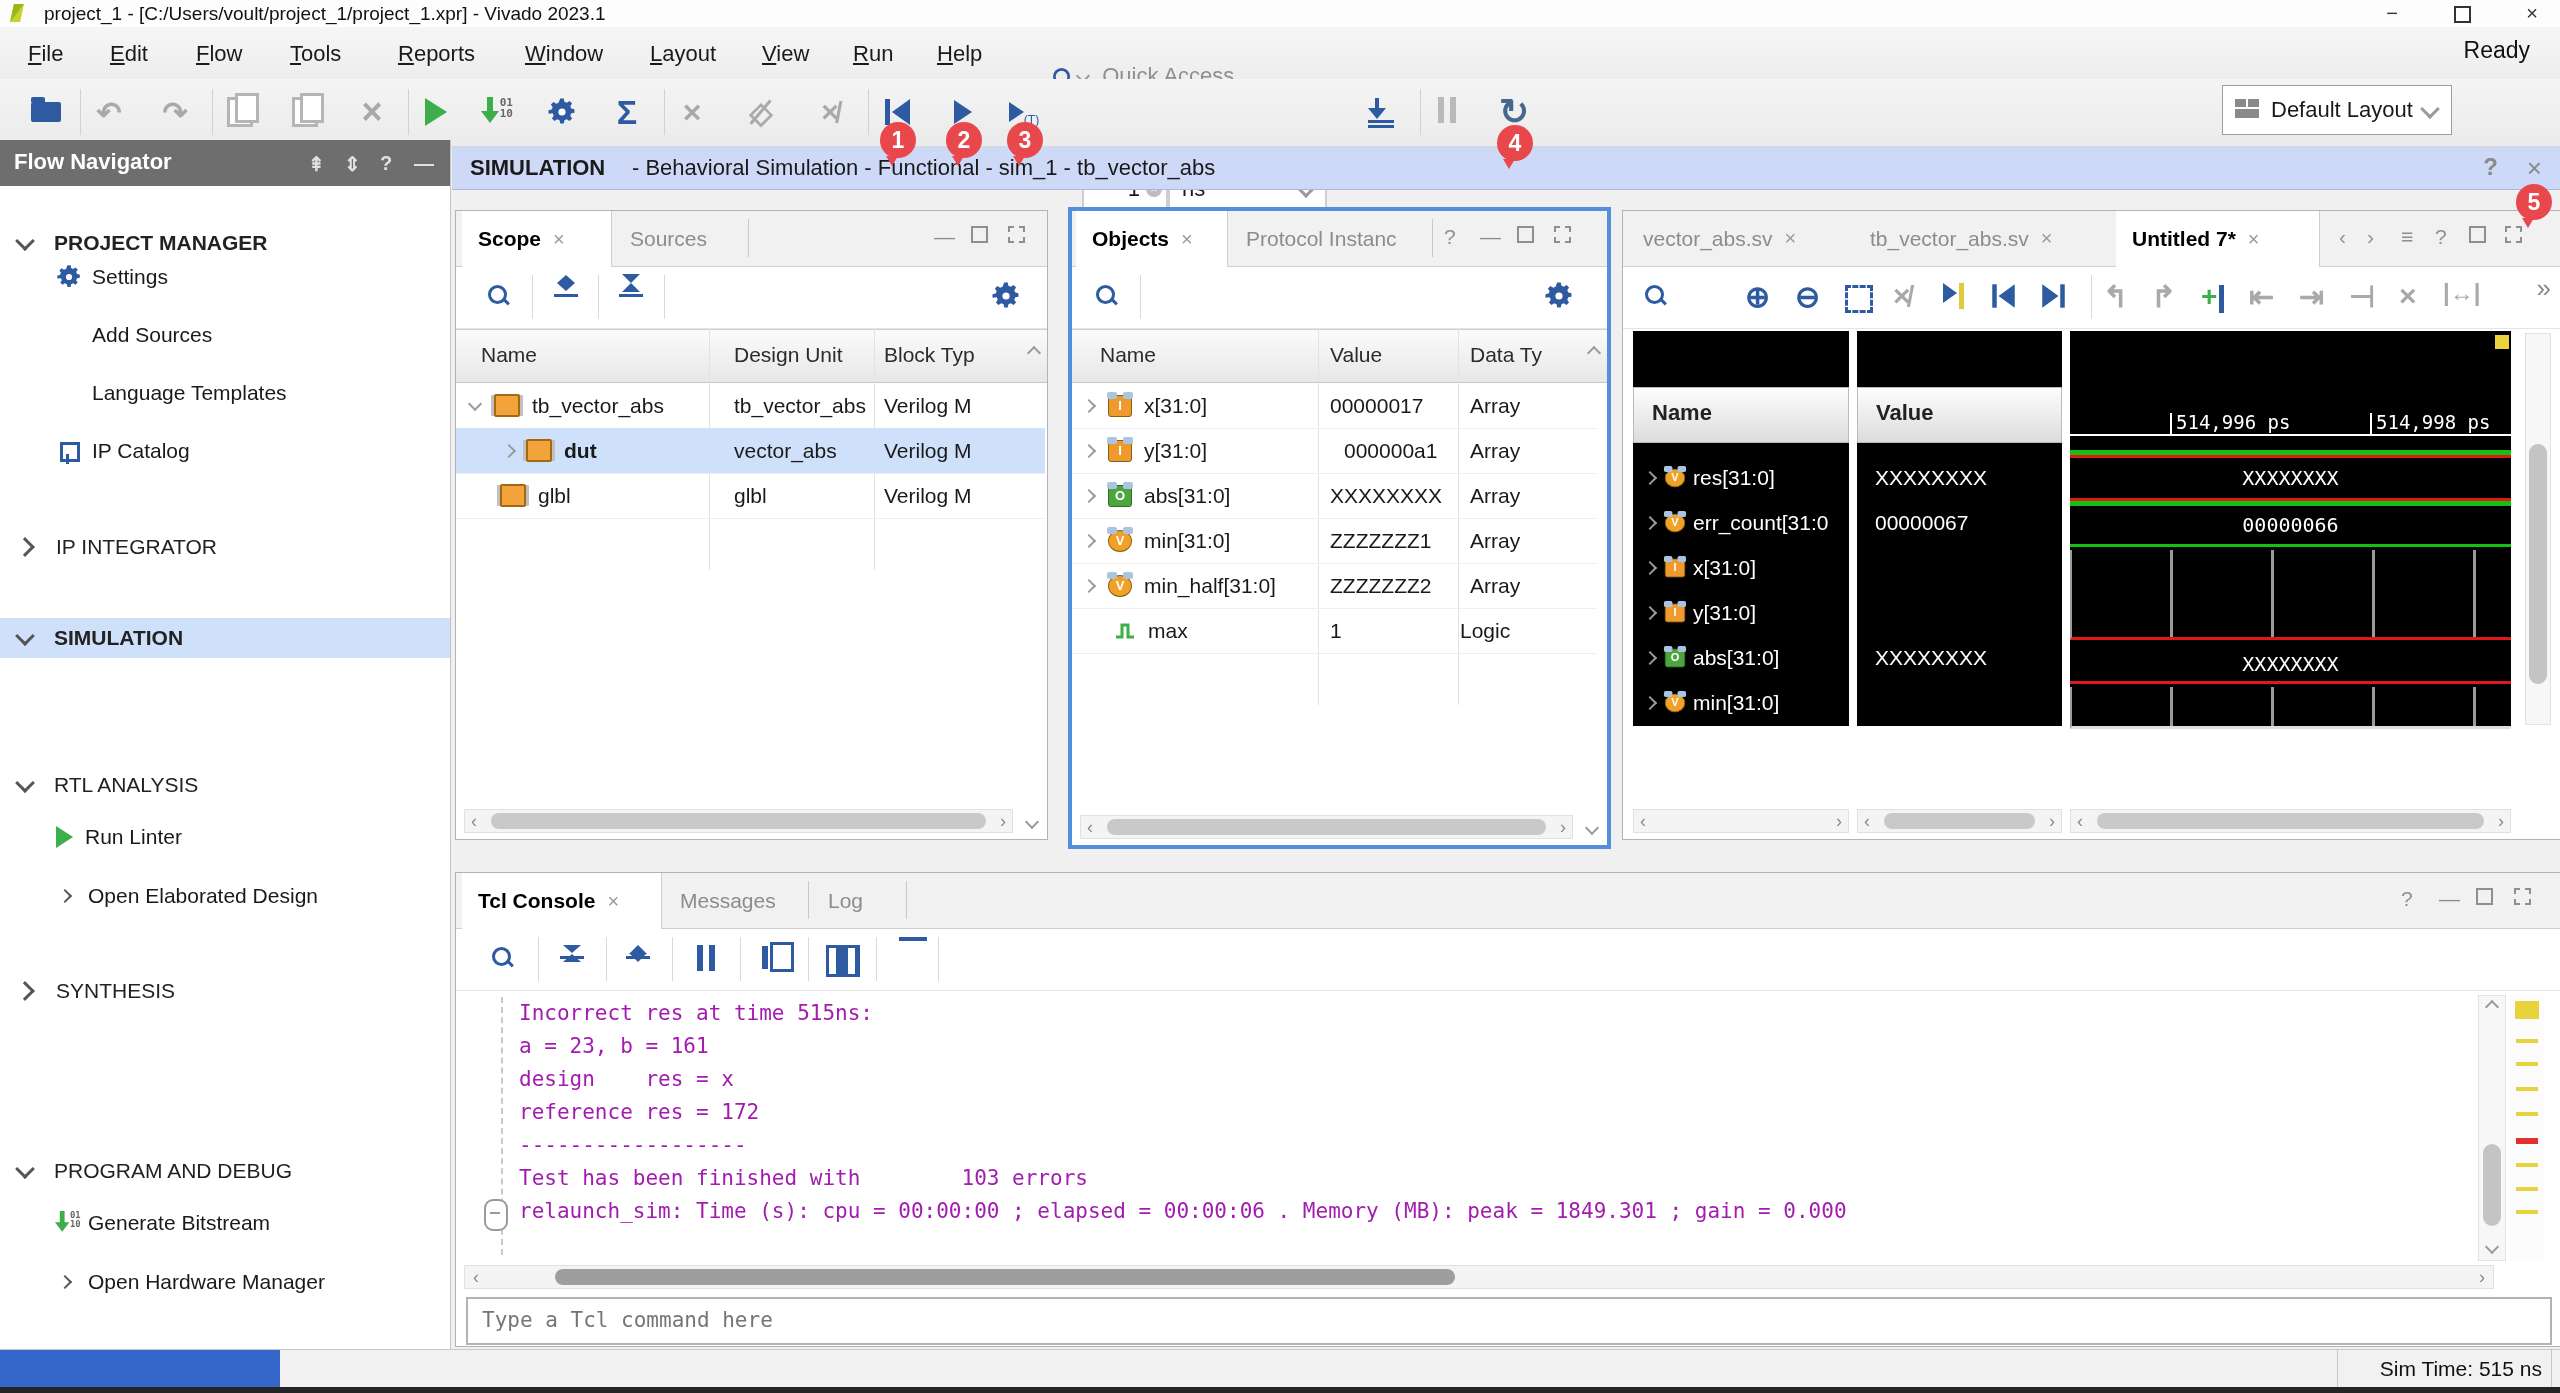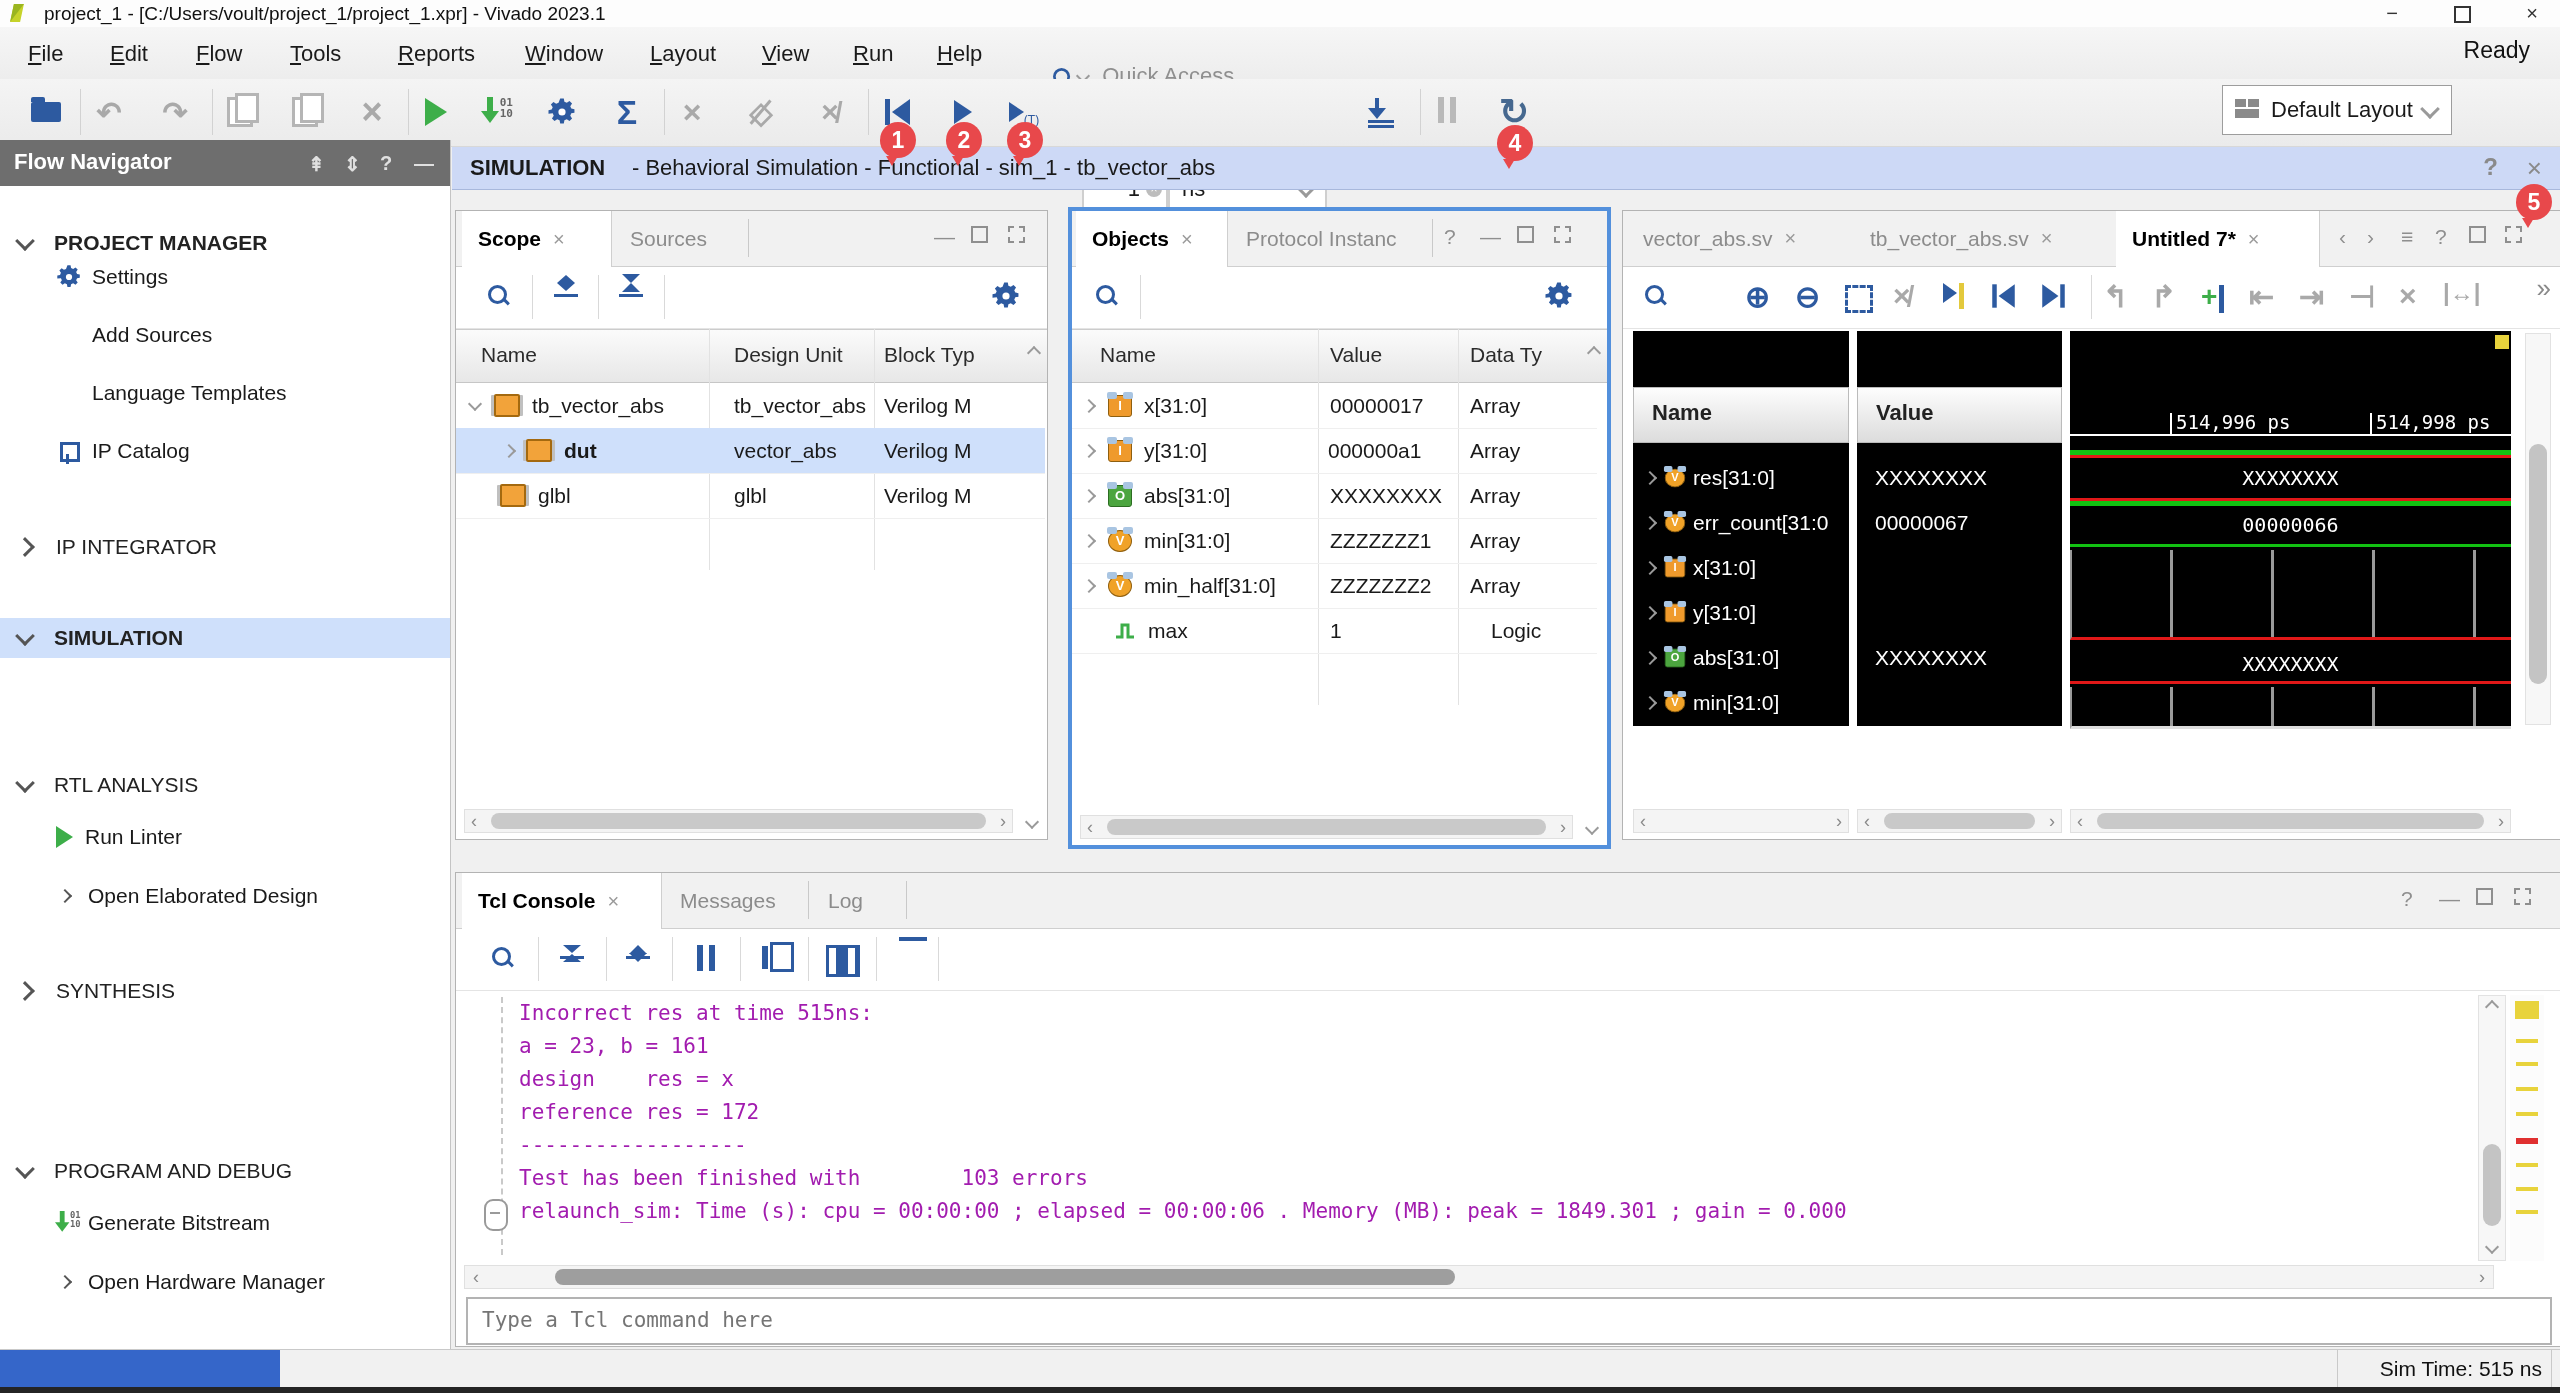--- a/index.html
+++ b/index.html
@@ -436,21 +436,21 @@
       <span class="chev small r gray" style="margin:0 14px 0 12px;"></span>
         <span class="port in">I</span>
       <span style="margin-left:12px;">x[31:0]</span>
       <span style="position:absolute;left:258px;">00000017</span>
       <span style="position:absolute;left:398px;">Array</span>
     </div>
     <div class="trow" style="top:217px;width:525px;">
       <span class="chev small r gray" style="margin:0 14px 0 12px;"></span>
         <span class="port in">I</span>
       <span style="margin-left:12px;">y[31:0]</span>
-      <span style="position:absolute;left:256px;">000000a1</span>
+      <span style="position:absolute;left:272px;">000000a1</span>
       <span style="position:absolute;left:398px;">Array</span>
     </div>
     <div class="trow" style="top:262px;width:525px;">
       <span class="chev small r gray" style="margin:0 14px 0 12px;"></span>
         <span class="port out">O</span>
       <span style="margin-left:12px;">abs[31:0]</span>
       <span style="position:absolute;left:258px;">XXXXXXXX</span>
       <span style="position:absolute;left:398px;">Array</span>
     </div>
     <div class="trow" style="top:307px;width:525px;">
@@ -466,21 +466,21 @@
       <span style="margin-left:12px;">min_half[31:0]</span>
       <span style="position:absolute;left:258px;">ZZZZZZZ2</span>
       <span style="position:absolute;left:398px;">Array</span>
     </div>
     <div class="trow" style="top:397px;width:525px;">
       <svg class="i-logic" style="margin-left:42px;" viewBox="0 0 22 20">
           <polyline points="2,16 8,16 8,4 14,4 14,16 20,16" fill="none" stroke="#3dae49" stroke-width="3"></polyline>
         </svg>
       <span style="margin-left:12px;">max</span>
       <span style="position:absolute;left:258px;">1</span>
-      <span style="position:absolute;left:419px;">Logic</span>
+      <span style="position:absolute;left:388px;">Logic</span>
     </div>
     <div class="hscroll" style="left:8px;right:34px;bottom:6px;">
       <span class="sarrow" style="left:6px;">‹</span>
         <span class="sarrow" style="right:6px;">›</span>
       <div class="hthumb" style="left:26px;right:26px;"></div>
     </div>
     <span class="chev small d gray" style="position:absolute;right:10px;bottom:12px;"></span>
   </div>
 
   <div class="panel" style="left:1622px;top:210px;width:938px;height:628px;">

